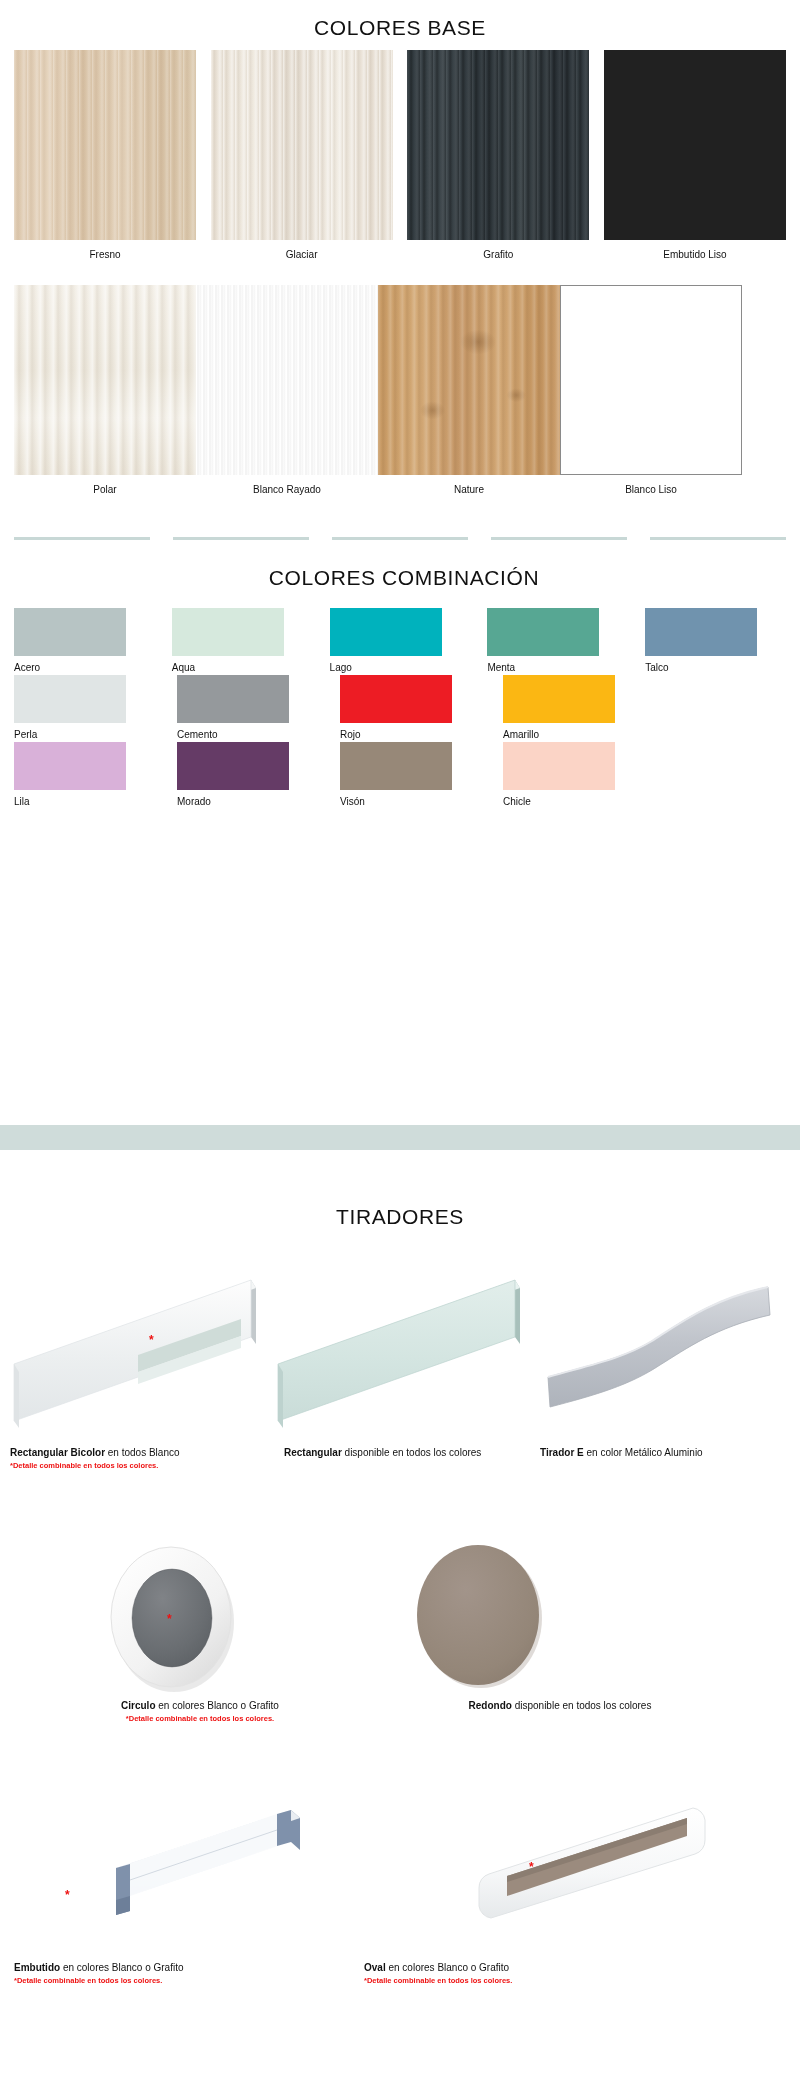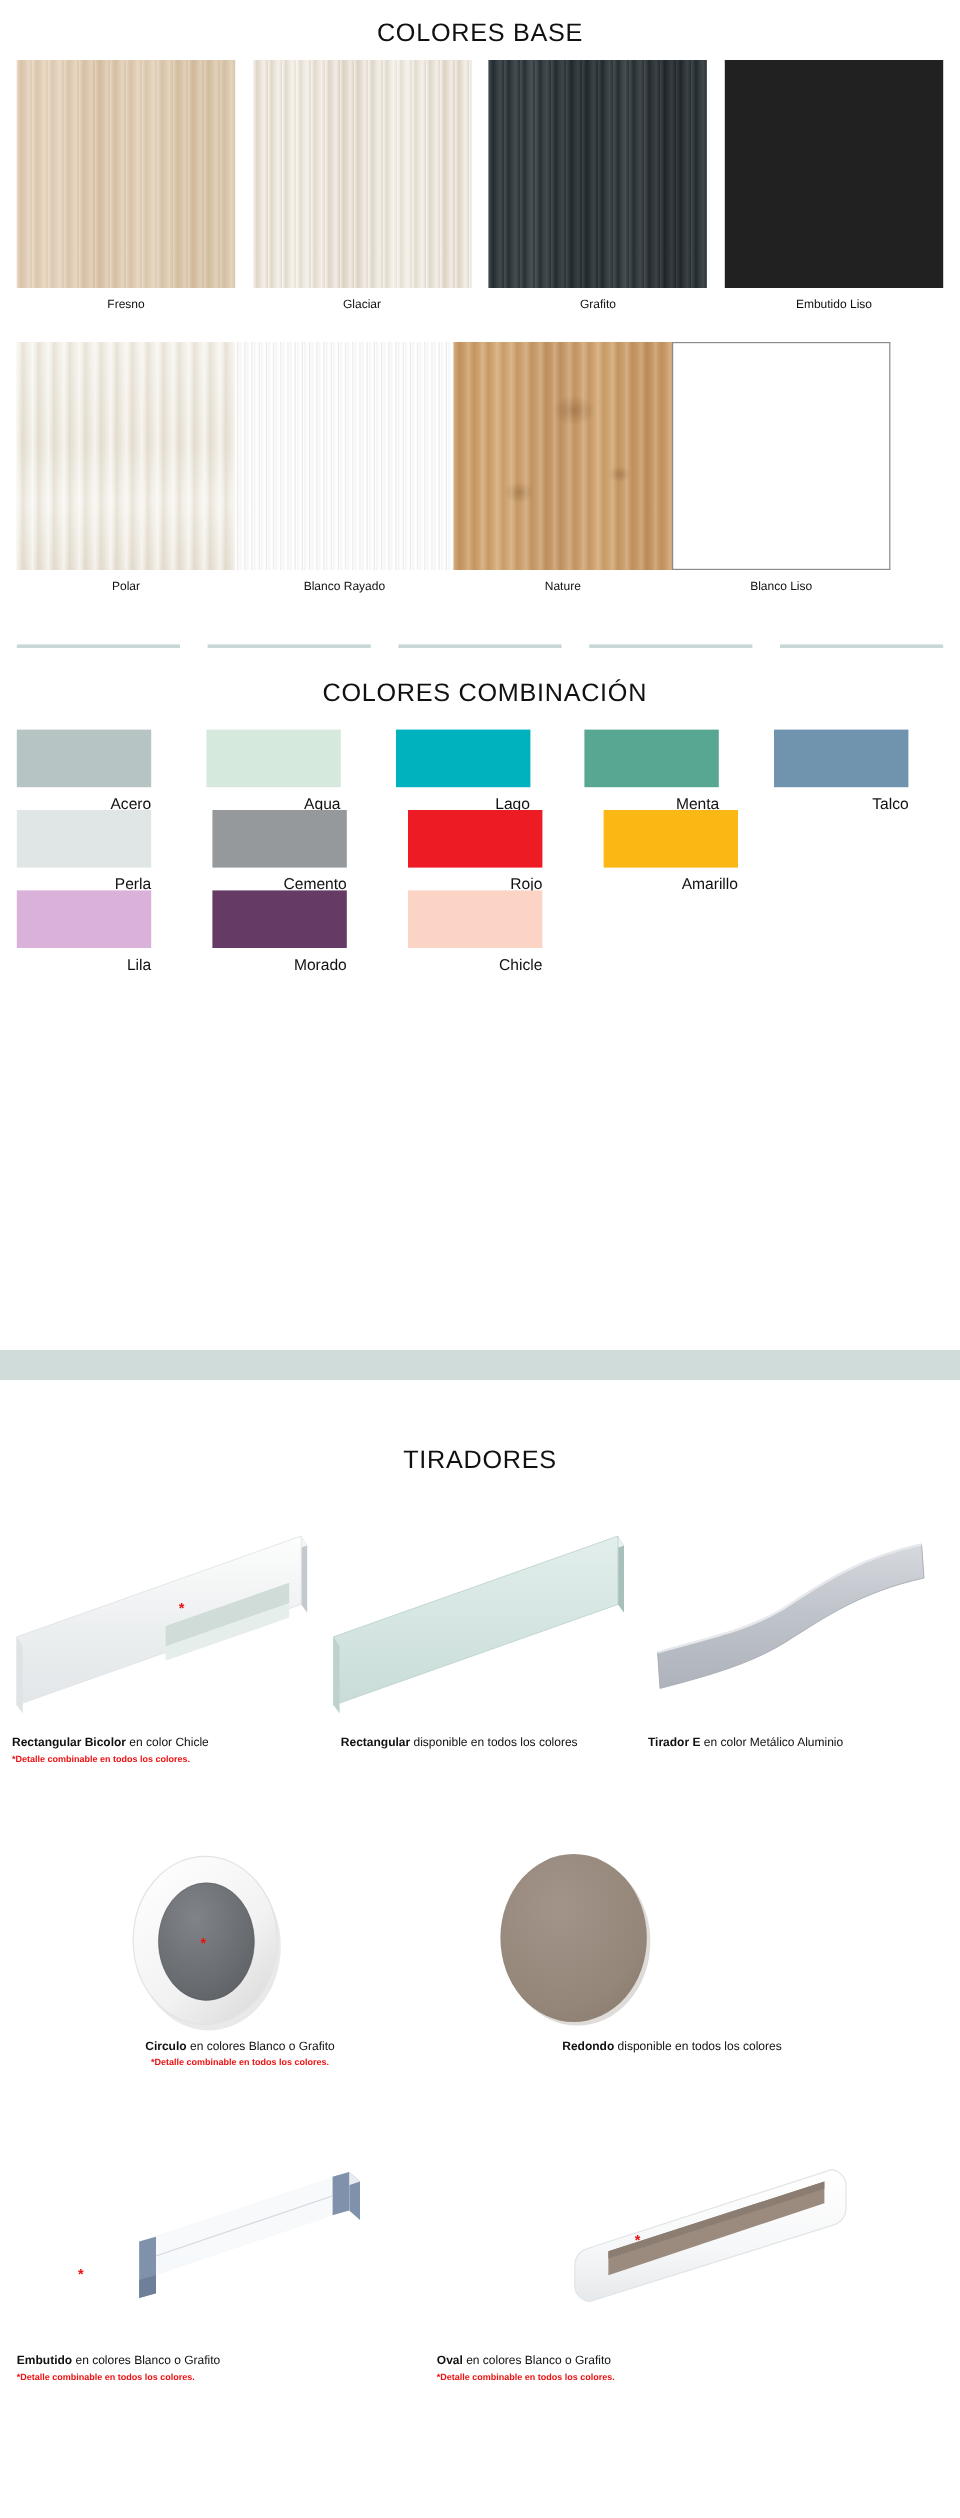--- a/index.html
+++ b/index.html
@@ -110,22 +110,22 @@
   }
 
   
   .combo-wrap { padding: 0 14px; }
   .combo-row { display: flex; }
   .combo-cell { width: 146px; margin-right: 17px; }
   .combo-cell:last-child { margin-right: 0; }
   .swatch-flat { width: 112px; height: 48px; }
   .combo-label {
     width: 112px;
-    text-align: right;
-    font-size: 13px;
+    text-align: left;
+    font-size: 10px;
     color: #111111;
     padding-top: 6px;
   }
 
   
   .wide-band { width: 800px; height: 25px; background: #cfdcda; }
   .tir-caption {
     font-size: 10px;
     color: #111111;
     line-height: 1.25;
@@ -257,20 +257,24 @@
   <div class="combo-row">
     <div class="combo-cell">
       <div class="swatch-flat" style="background:#d9b1d9"></div>
       <div class="combo-label">Lila</div>
     </div>
     <div class="combo-cell">
       <div class="swatch-flat" style="background:#653b66"></div>
       <div class="combo-label">Morado</div>
     </div>
     <div class="combo-cell">
+      <div class="swatch-flat" style="background:#978878"></div>
+      <div class="combo-label">Visón</div>
+    </div>
+    <div class="combo-cell">
       <div class="swatch-flat" style="background:#fbd4c6"></div>
       <div class="combo-label">Chicle</div>
     </div>
   </div>
 </div>
 
 <div class="abs wide-band" style="left:0; top:1125px;"></div>
 
 <div class="abs" style="left:0; top:1205px; width:800px;">
   <div class="section-title">TIRADORES</div>
@@ -321,21 +325,21 @@
       </linearGradient>
     </defs>
     <path d="M18,112 C60,100 92,94 122,76 C150,58 182,34 238,22
              L240,50 C186,62 156,84 130,100 C100,120 66,130 20,142 Z" fill="url(#gE)" stroke="#a9aeb6" stroke-width="0.8"></path>
     <path d="M18,112 C60,100 92,94 122,76 C150,58 182,34 238,22" fill="none" stroke="#e6e8ec" stroke-width="2"></path>
   </svg>
 </div>
 
 <div class="abs" style="left:10px; top:1447px; width:246px;">
   <div class="tir-caption">
-    <b>Rectangular Bicolor</b><span> en color Chicle</span>
+    <b>Rectangular Bicolor</b><span> en todos Blanco</span>
   </div>
   <div class="tir-note">*Detalle combinable en todos los colores.</div>
 </div>
 
 <div class="abs" style="left:284px; top:1447px; width:250px;">
   <div class="tir-caption">
     <b>Rectangular</b><span> disponible en todos los colores</span>
   </div>
 </div>
 

